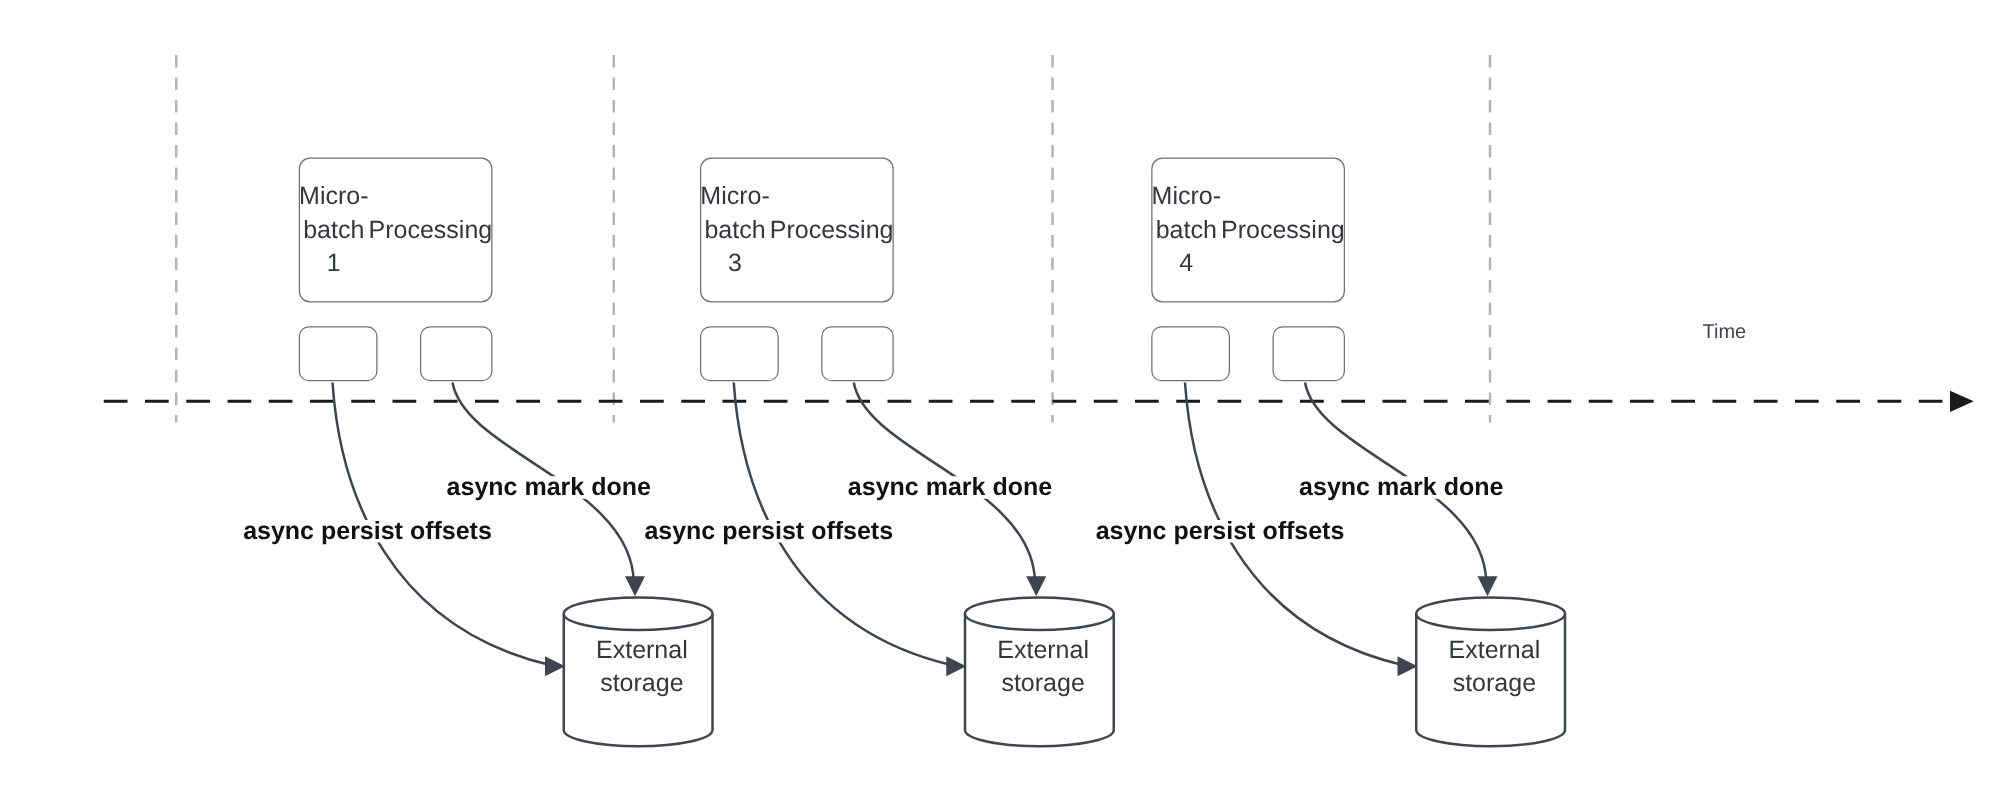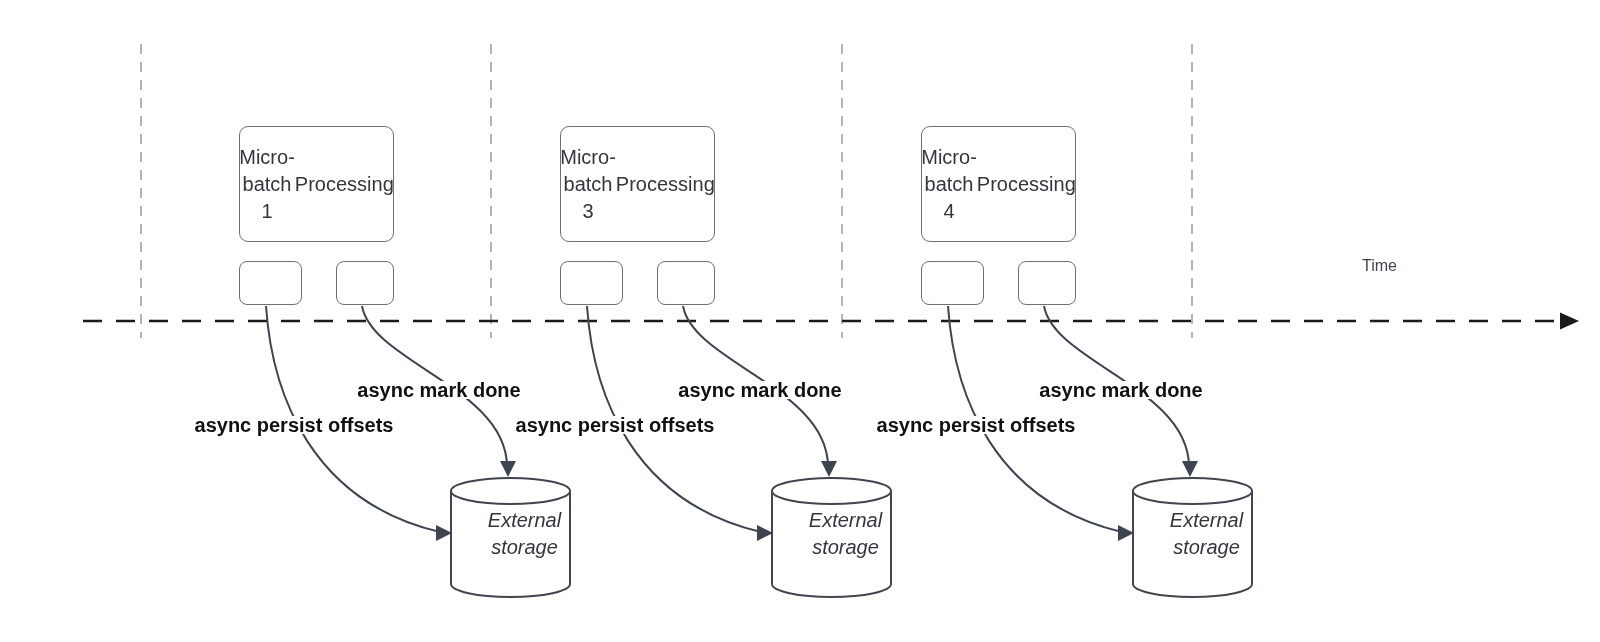--- a/index.html
+++ b/index.html
@@ -49,24 +49,23 @@
     position: absolute; transform: translateX(-50%);
     background: #ffffff; padding: 0 5px;
     font-weight: bold; font-size: 20px; line-height: 18px;
     color: var(--label-text, #111111);
     white-space: nowrap;
   }
   .arc-label.persist { left: 55px; top: 416px; }
   .arc-label.done { left: 200px; top: 381px; }
 
   .cyl-text {
-    position: absolute; left: 226px; top: 507px; width: 119px;
+    position: absolute; left: 215px; top: 507px; width: 119px;
     text-align: center; font-size: 20px; line-height: 27px;
     color: var(--shape-text, #33363d);
-    font-style: italic;
   }
 
   .time-label {
     position: absolute; left: 1362px; top: 257px;
     font-size: 16px; color: var(--time-text, #3f444c);
   }
 </style>
 </head>
 <body>
 

